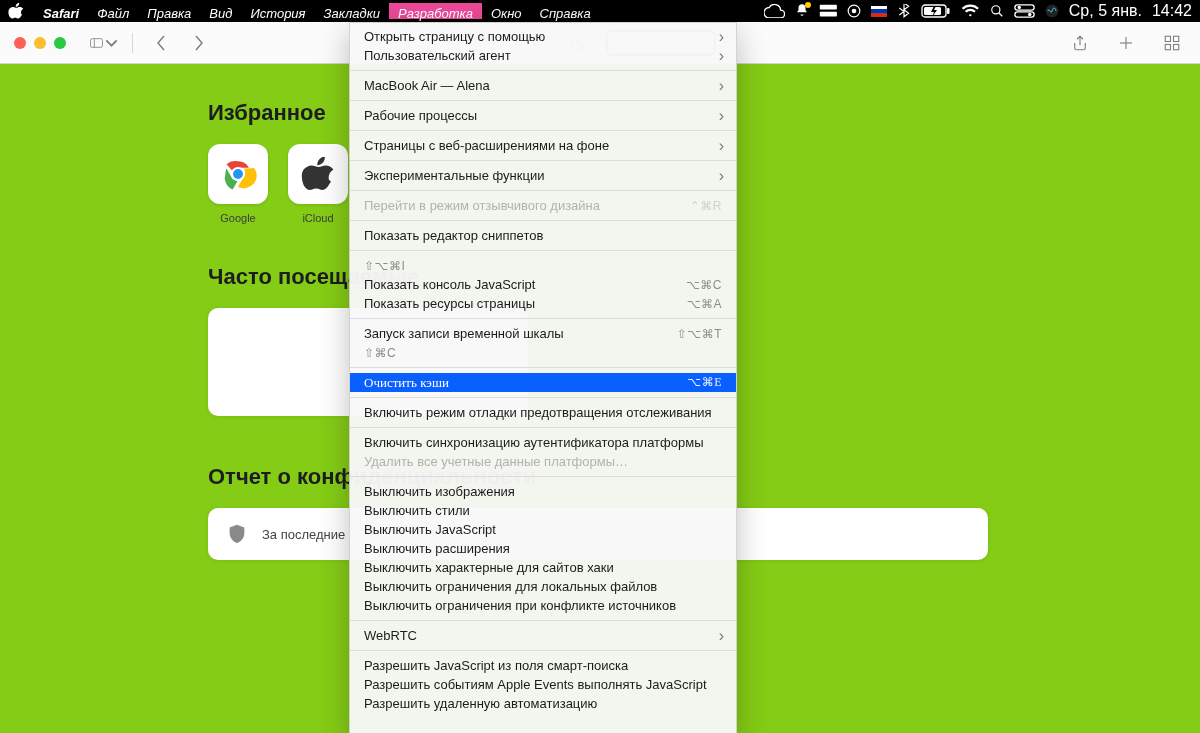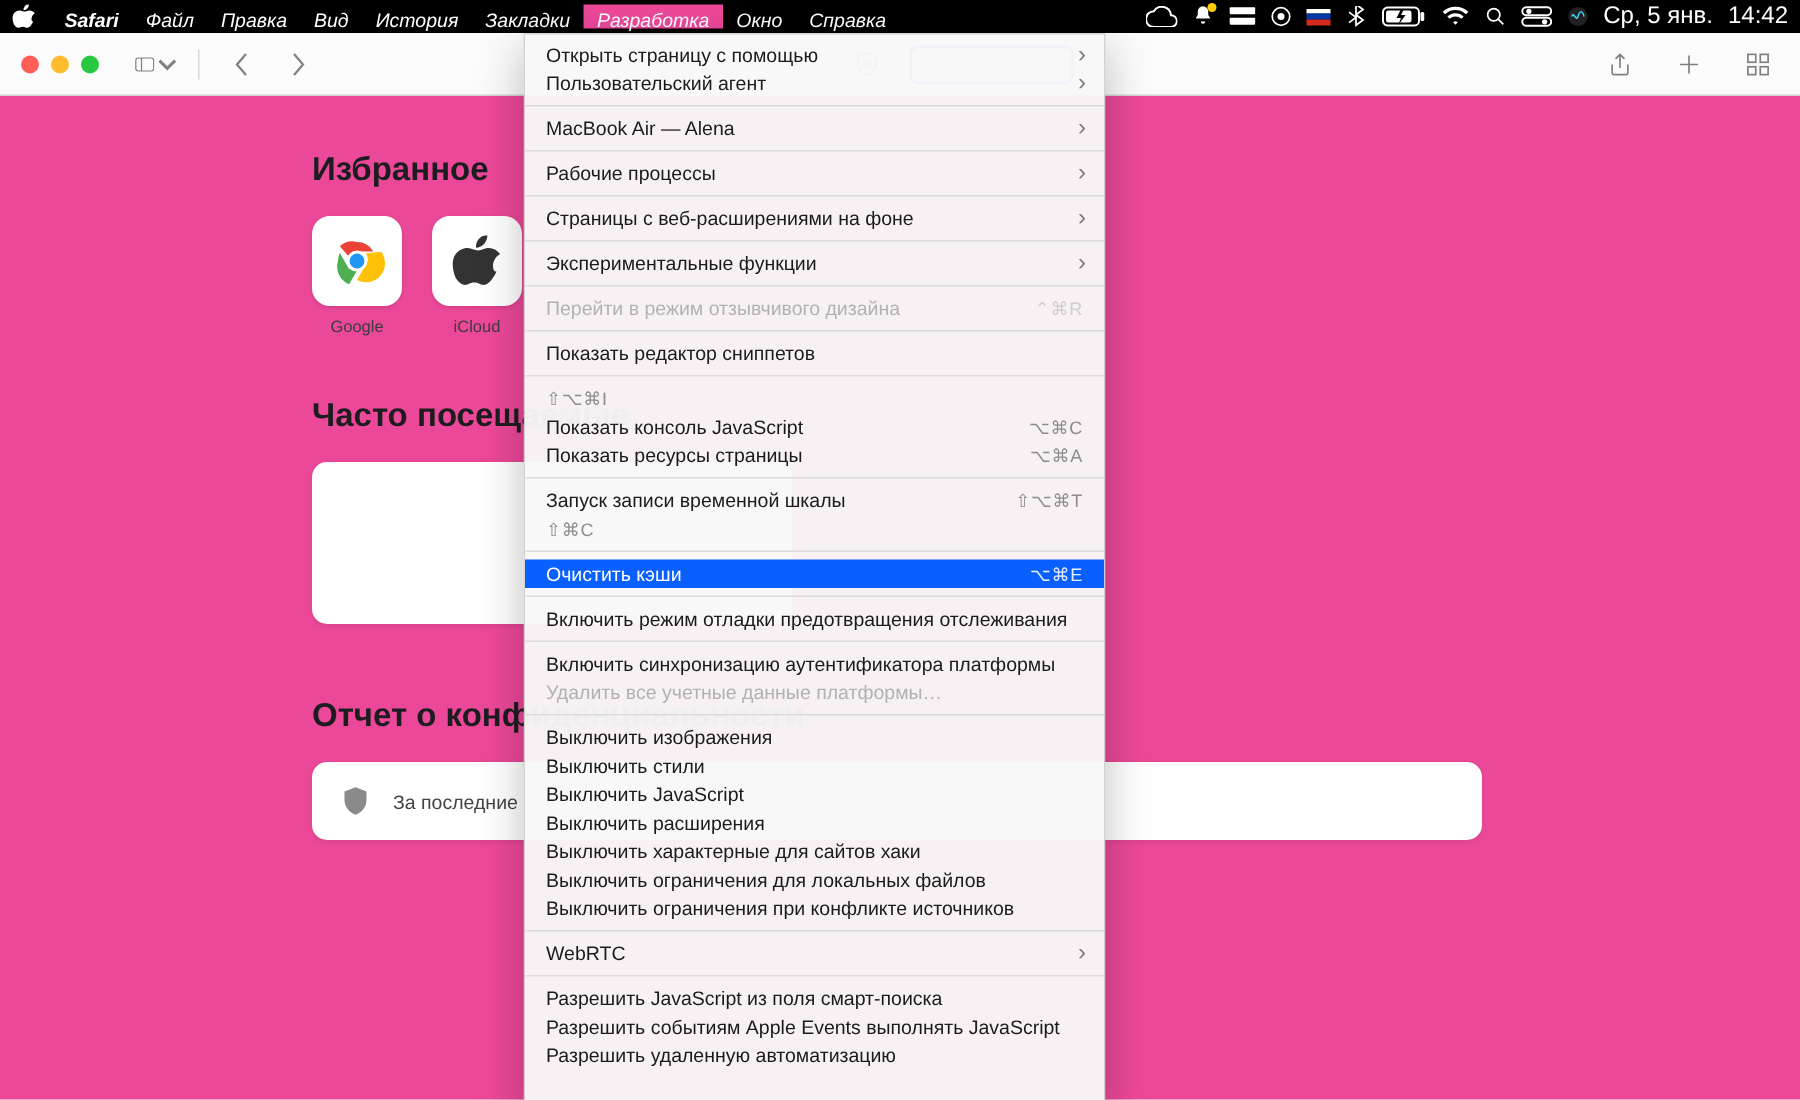--- a/index.html
+++ b/index.html
@@ -24,42 +24,42 @@
   .traffic { display:flex; gap:8px; margin-right:14px; }
   .traffic span { width:12px; height:12px; border-radius:50%; }
   .traffic .r{background:#ff5f57;} .traffic .y{background:#febc2e;} .traffic .g{background:#28c840;}
   .tbtn { width:28px; height:26px; border-radius:5px; display:flex; align-items:center; justify-content:center; color:#6c6c6c; }
   .tbtn svg { width:18px; height:18px; stroke:#808080; fill:none; stroke-width:1.5; }
   .sidebar-toggle { display:flex; align-items:center; gap:2px; }
   .addr { margin-left:auto; margin-right:auto; width:110px; height:26px; border:2px solid #3b82f6; border-radius:6px; background:#fff; }
   .right-tbtns { display:flex; gap:18px; margin-left:auto; }
 
   
-  .page { position:absolute; top:64px; left:0; right:0; bottom:0; background:#ec4899; padding:36px 0 0 0; }
+  .page { position:absolute; top:64px; left:0; right:0; bottom:0; background:#84cc16; padding:36px 0 0 0; }
   .content { width:780px; margin-left:208px; }
   h2.sec { font-size:22px; font-weight:700; margin-bottom:18px; color:#1d1d1f; }
   .favs { display:flex; gap:20px; margin-bottom:40px; }
   .fav { width:60px; text-align:center; }
   .fav .tile { width:60px; height:60px; background:#fff; border-radius:12px; box-shadow:0 1px 3px rgba(0,0,0,.12); display:flex; align-items:center; justify-content:center; margin-bottom:8px; }
   .fav .lbl { font-size:11px; color:#3c3c3c; }
   .apple-logo svg { width:34px; height:34px; fill:#333; }
   .chrome svg { width:38px; height:38px; }
   .freq-card { width:320px; height:108px; background:#fff; border-radius:10px; box-shadow:0 1px 4px rgba(0,0,0,.08); margin-bottom:48px; }
   .privacy-card { width:780px; height:52px; background:#fff; border-radius:10px; box-shadow:0 1px 4px rgba(0,0,0,.08); display:flex; align-items:center; padding:0 18px; gap:14px; color:#444; font-size:13px;}
   .privacy-card svg { width:22px; height:22px; fill:#8a8a8a; }
 
   
   .menu { position:absolute; top:22px; left:349px; width:388px; background:rgba(248,248,248,.96); border:.5px solid rgba(0,0,0,.15); border-bottom-left-radius:6px; border-bottom-right-radius:6px; box-shadow:0 10px 30px rgba(0,0,0,.25); padding:4px 0 6px; font-size:13px; color:#1b1b1b; }
   .mi { display:flex; align-items:center; height:19px; padding:0 14px 0 14px; position:relative; }
   .mi .lbl { flex:1; white-space:nowrap; overflow:hidden; }
   .mi .sc { color:#8d8d8d; font-size:12px; letter-spacing:.5px; }
   .mi.sub::after { content:"›"; font-size:16px; color:#7a7a7a; position:absolute; right:12px; }
   .mi.dis { color:#b2b2b2; }
   .mi.dis .sc { color:#cfcfcf; }
-  .mi.sel { background:#0a60ff; color:#fff; }
+  .mi.sel { background:#0a60ff; color:#fff;font-family:Liberation Serif, serif; }
   .mi.sel .sc { color:#e5efff; }
   .sep { height:1px; background:#dcdcdc; margin:5px 0; }
 </style>
 </head>
 <body>
 
 <div class="menubar">
   <svg class="apple" viewBox="0 0 170 170">
       <path d="M150 120c-4 9-6 13-12 21-7 11-18 24-31 24-12 0-15-8-31-8s-20 8-31 8c-13 0-23-12-31-23C3 116-1 82 13 63c10-13 25-21 40-21 14 0 24 8 36 8s19-8 36-8c13 0 27 7 37 20-32 18-27 63-12 58zM110 27c6-8 11-19 9-30-10 1-21 7-28 15-6 7-11 18-9 29 10 0 21-6 28-14z"></path>
     </svg>

